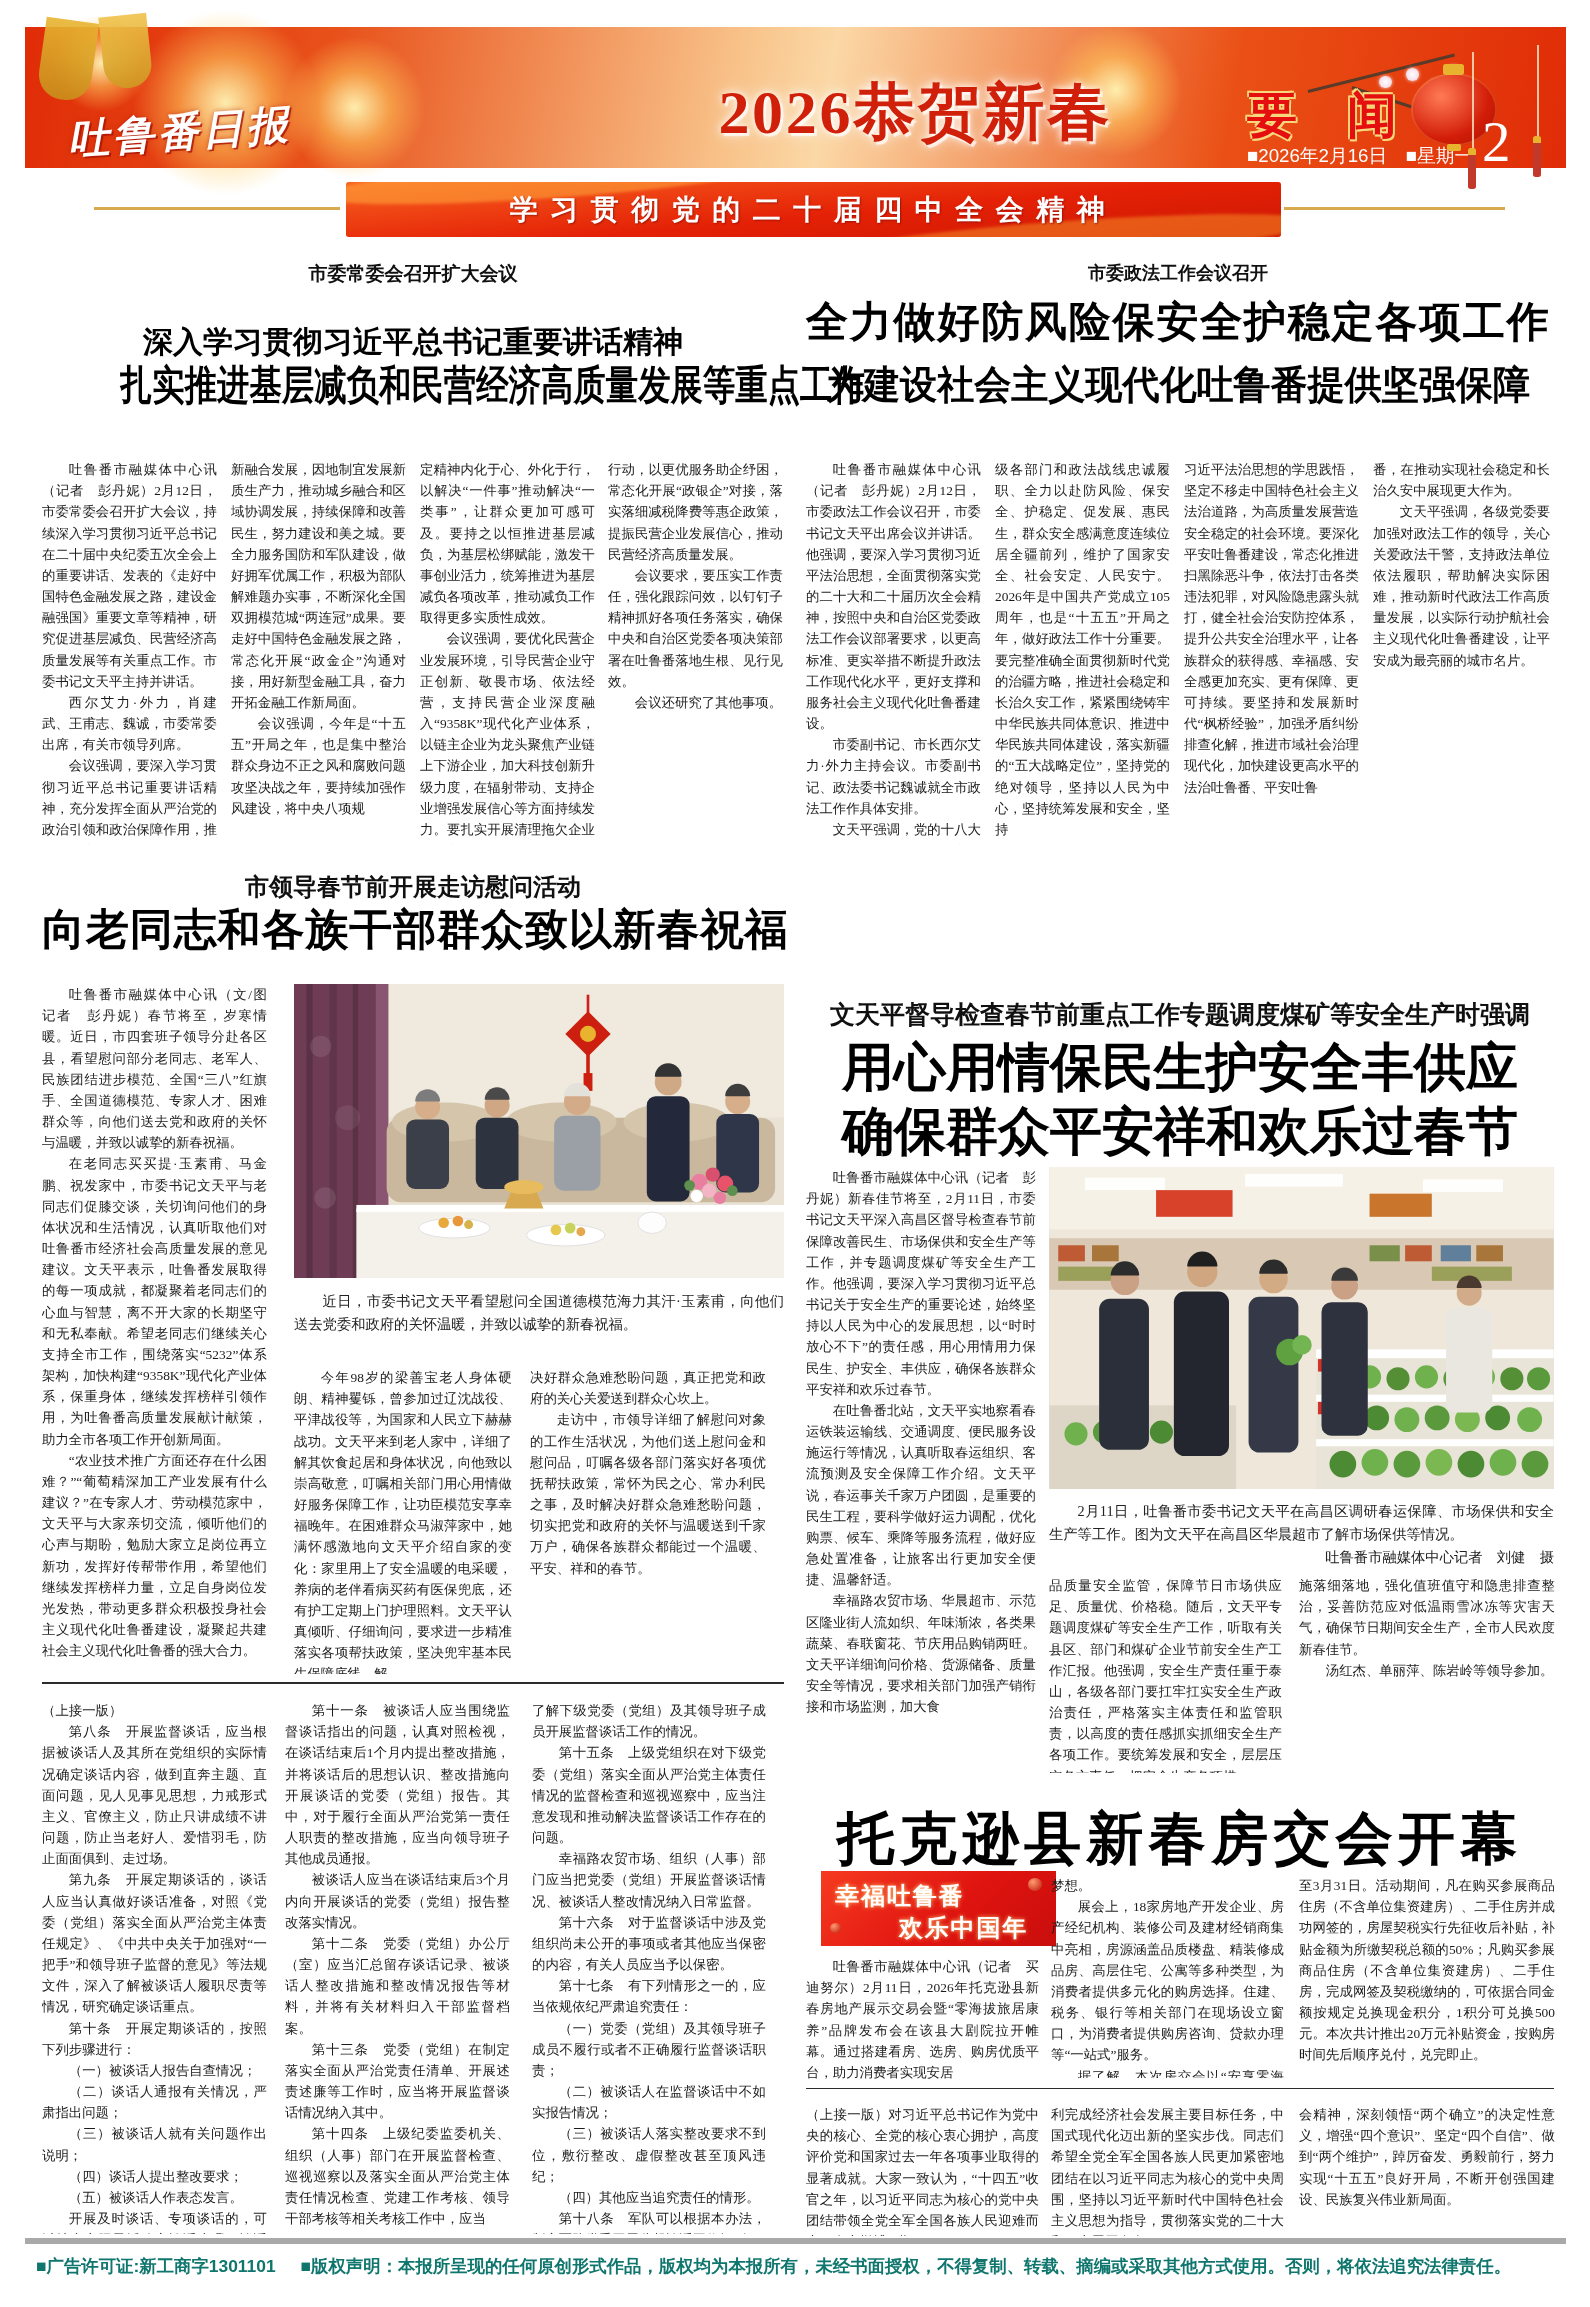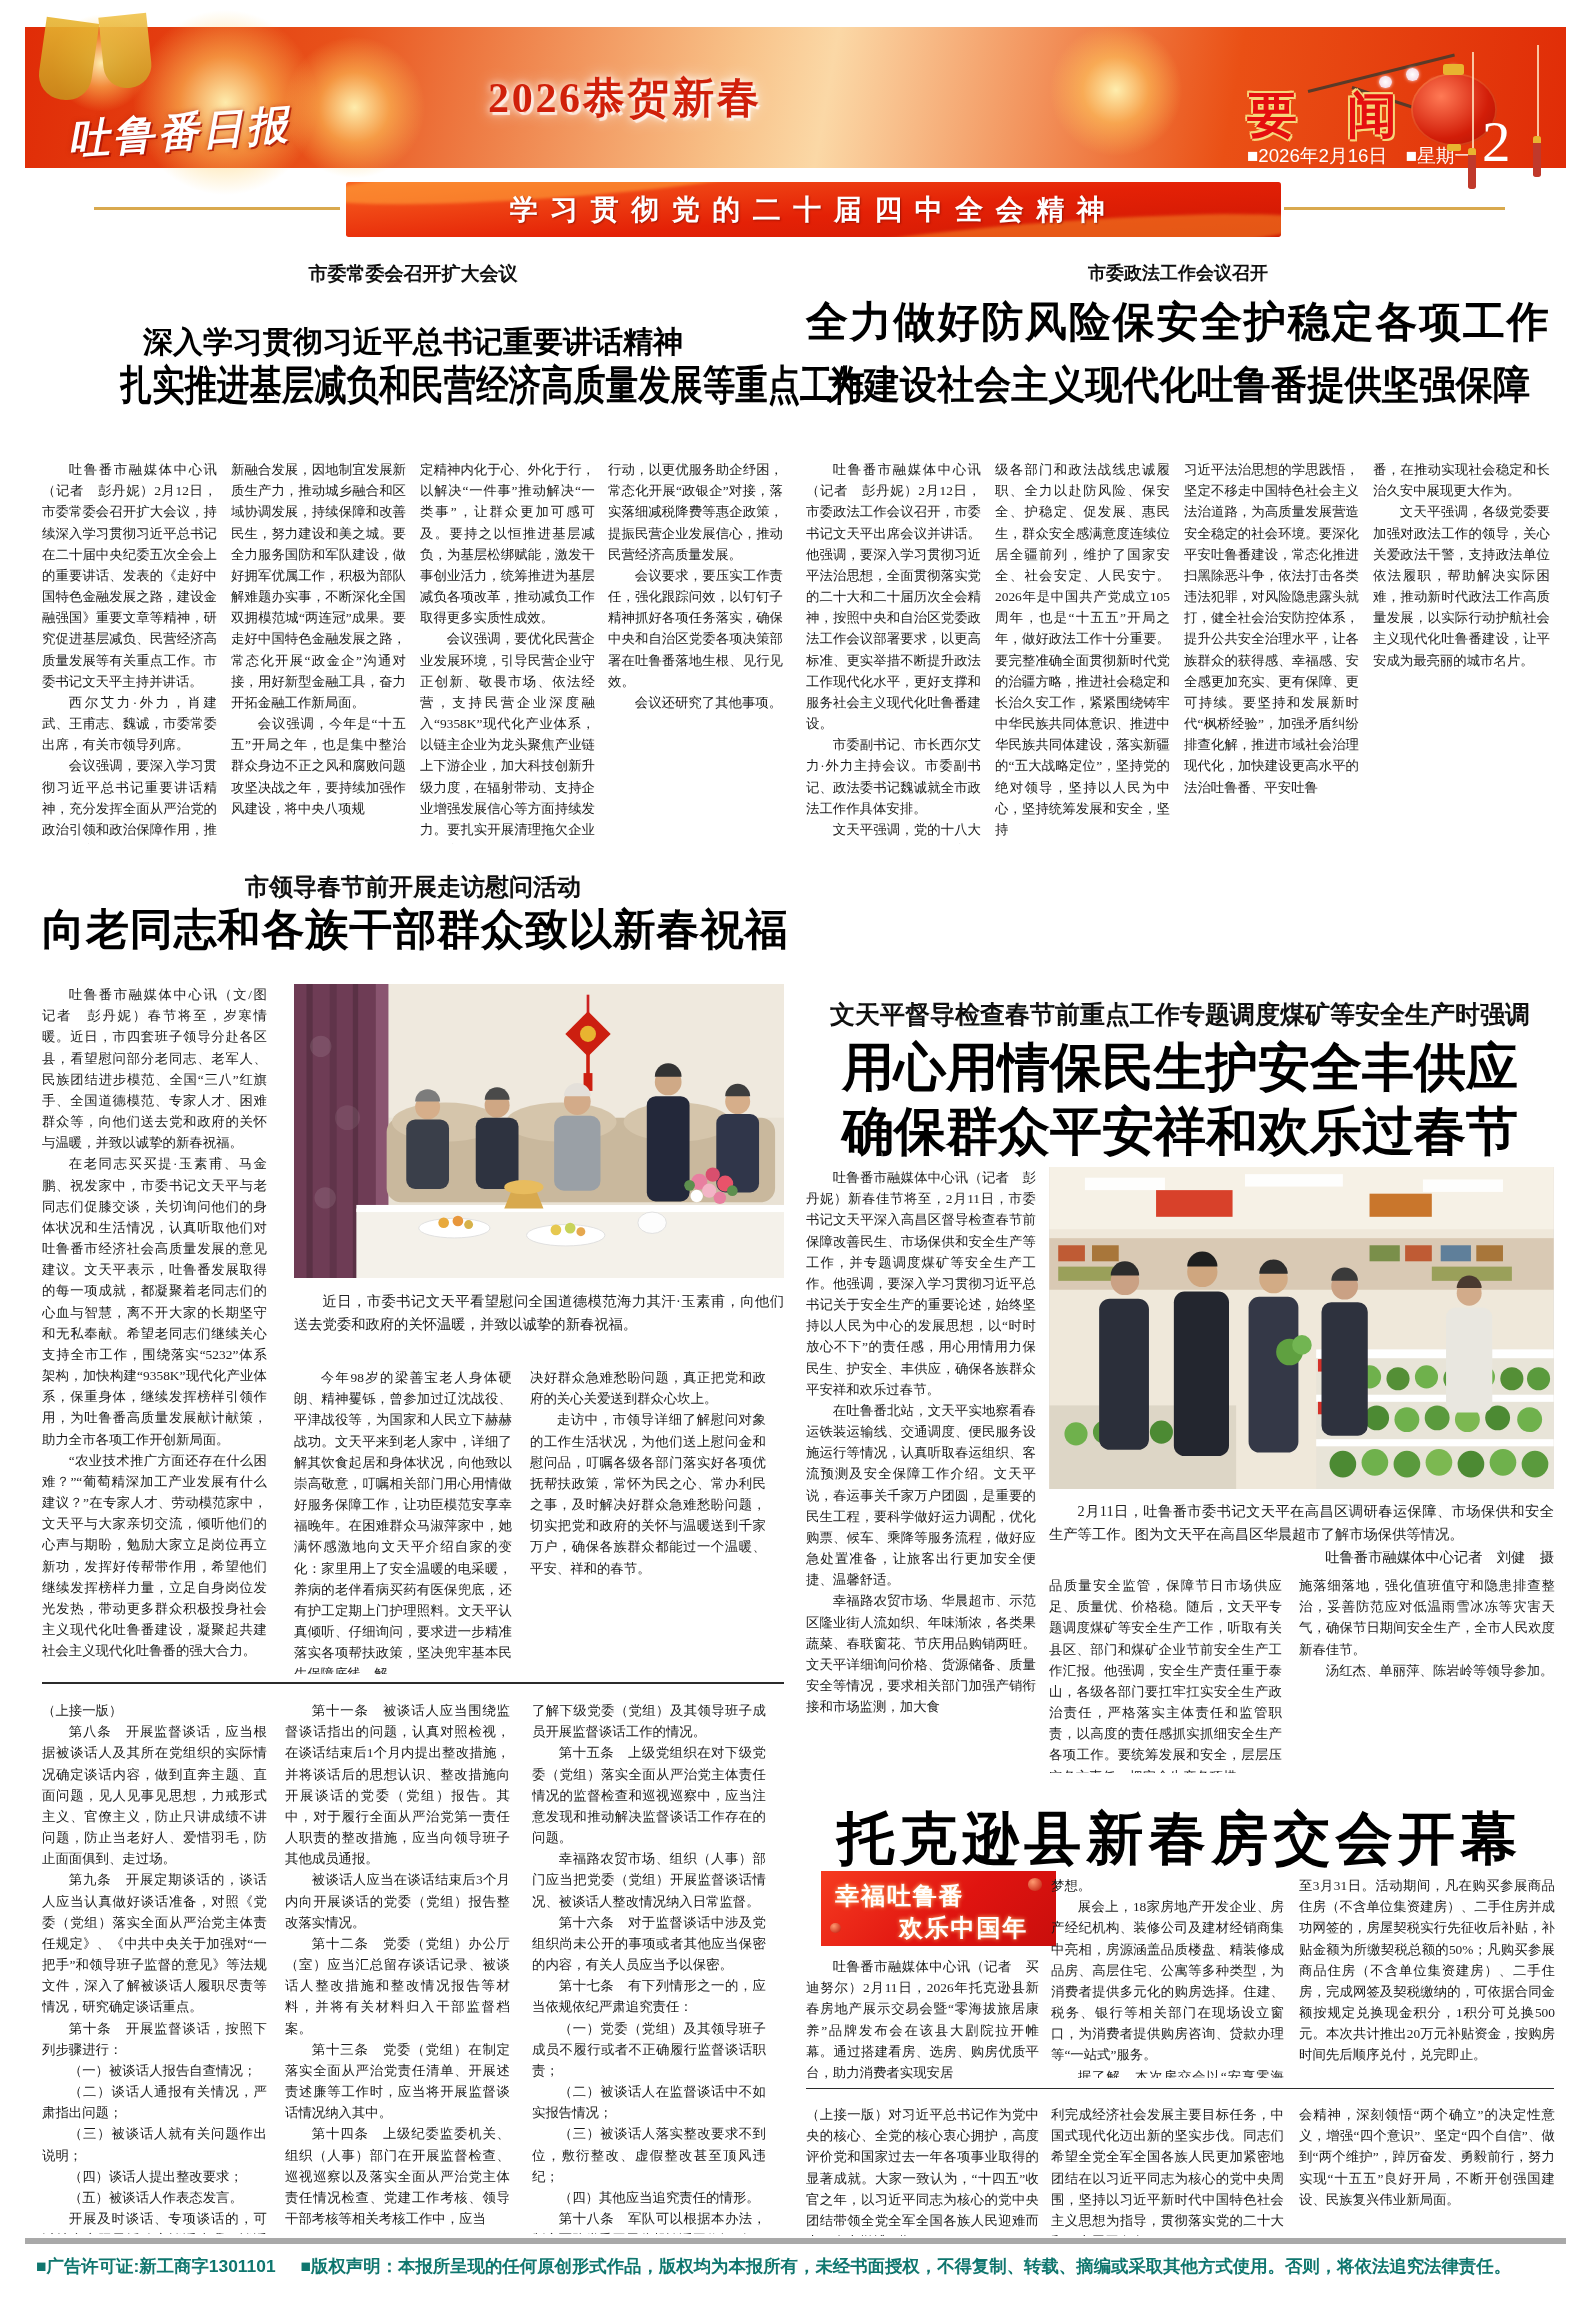--- a/index.html
+++ b/index.html
@@ -7,21 +7,21 @@
         font-family:"Liberation Serif","DejaVu Serif",serif;}
   .abs{position:absolute;}
 
   
   .masthead{left:25px;top:27px;width:1541px;height:141px;
     background:linear-gradient(100deg,#e02c07 0%,#e8511a 20%,#f8c289 46%,#fbd8a6 52%,#ea5015 78%,#e02c07 100%);
     overflow:visible;}
   .fw{border-radius:50%;background:radial-gradient(circle,rgba(255,244,180,.95) 0%,rgba(255,205,95,.55) 35%,rgba(255,180,60,0) 70%);}
   .logo{left:43px;top:78px;font-size:41px;font-weight:bold;color:#fff;font-style:italic;
         transform:rotate(-4deg);letter-spacing:3.6px;text-shadow:0 0 5.3px rgba(180,30,10,.6),1.8px 1.8px 0 rgba(170,20,5,.8);}
-  .mast-title{left:463px;top:43px;width:624px;text-align:left;font-size:42px;font-weight:bold;color:#d0200a;
+  .mast-title{left:463px;top:43px;width:624px;text-align:right;font-size:62px;font-weight:bold;color:#d0200a;
       letter-spacing:2.7px;white-space:nowrap;
       text-shadow:0 0 7.1px rgba(255,255,255,.95),0 0 16px rgba(255,255,255,.85),2.7px 2.7px 0.9px rgba(255,255,255,.7);}
   .sec-label{left:1222px;top:55px;width:205px;font-size:50px;font-weight:bold;color:#e50f0f;white-space:nowrap;
       font-family:"Liberation Sans",sans-serif;
       text-shadow:-1.8px 0 #f6d77c,1.8px 0 #f6d77c,0 -1.8px #f6d77c,0 1.8px #f6d77c,-1.8px -1.8px #f6d77c,1.8px 1.8px #f6d77c;}
   .mast-date{left:1222px;top:116px;font-size:18.7px;color:#fff;font-family:"Liberation Sans",sans-serif;white-space:nowrap;}
   .page-num{left:1457px;top:82px;font-size:57px;color:#fff;font-weight:normal;}
   .lantern{left:1386px;top:46px;width:86px;height:73px;border-radius:50%;
       background:radial-gradient(ellipse at 35% 32%,#ff7a55,#d21d08 60%,#a81104);
       box-shadow:inset 0 0 0 1.8px rgba(255,180,80,.25);}
@@ -351,21 +351,21 @@
     </div>
   <div class="abs col" style="left:1299px;top:1575px;width:256px;height:198px;">
       <p class="cont">施落细落地，强化值班值守和隐患排查整治，妥善防范应对低温雨雪冰冻等灾害天气，确保节日期间安全生产，全市人民欢度新春佳节。</p>
       <p>汤红杰、单丽萍、陈岩岭等领导参加。</p>
     </div>
 
   <div class="abs col" style="left:42px;top:1700px;width:225px;height:534px;">
       <p class="cont">（上接一版）</p>
       <p>第八条　开展监督谈话，应当根据被谈话人及其所在党组织的实际情况确定谈话内容，做到直奔主题、直面问题，见人见事见思想，力戒形式主义、官僚主义，防止只讲成绩不讲问题，防止当老好人、爱惜羽毛，防止面面俱到、走过场。</p>
       <p>第九条　开展定期谈话的，谈话人应当认真做好谈话准备，对照《党委（党组）落实全面从严治党主体责任规定》、《中共中央关于加强对“一把手”和领导班子监督的意见》等法规文件，深入了解被谈话人履职尽责等情况，研究确定谈话重点。</p>
-      <p>第十条　开展监督谈话，按照下列步骤进行：</p>
+      <p>第十条　开展定期谈话的，按照下列步骤进行：</p>
       <p>（一）被谈话人报告自查情况；</p>
       <p>（二）谈话人通报有关情况，严肃指出问题；</p>
       <p>（三）被谈话人就有关问题作出说明；</p>
       <p>（四）谈话人提出整改要求；</p>
       <p>（五）被谈话人作表态发言。</p>
       <p>开展及时谈话、专项谈话的，可以结合实际灵活确定谈话步骤。谈话应当个别进行，并形成相关记录。</p>
     </div>
   <div class="abs col" style="left:285px;top:1700px;width:225px;height:534px;">
       <p>第十一条　被谈话人应当围绕监督谈话指出的问题，认真对照检视，在谈话结束后1个月内提出整改措施，并将谈话后的思想认识、整改措施向开展谈话的党委（党组）报告。其中，对于履行全面从严治党第一责任人职责的整改措施，应当向领导班子其他成员通报。</p>
       <p>被谈话人应当在谈话结束后3个月内向开展谈话的党委（党组）报告整改落实情况。</p>

